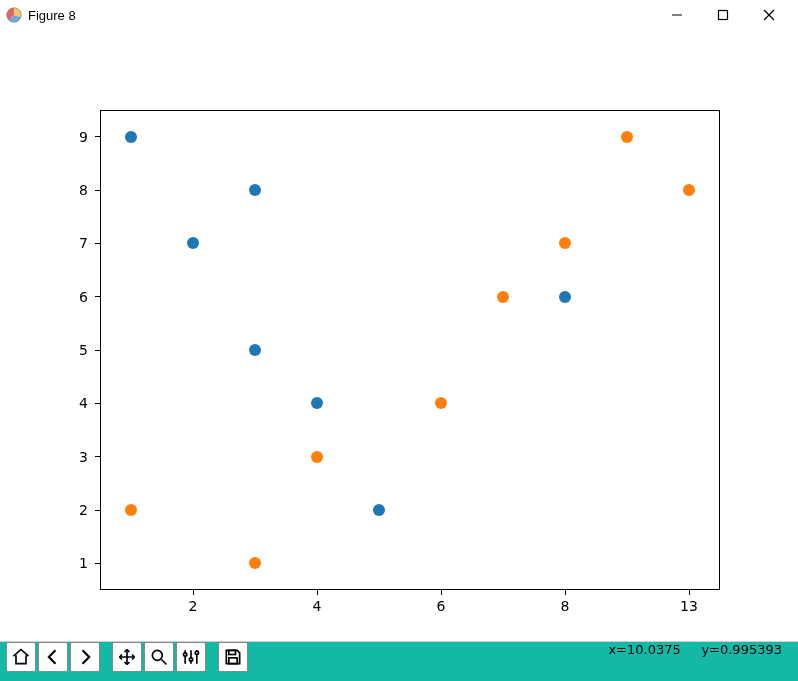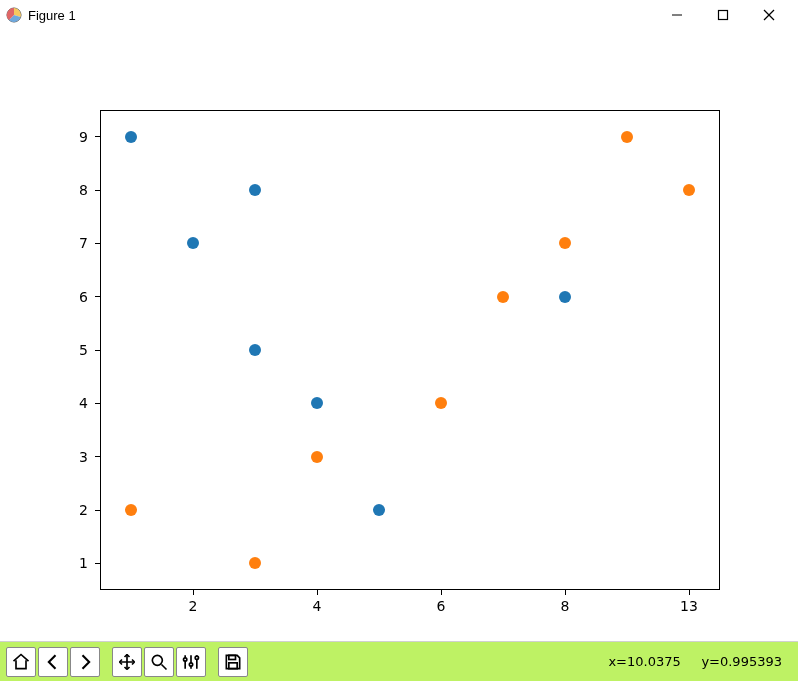--- a/index.html
+++ b/index.html
@@ -102,24 +102,23 @@
   .series-0 { background: #1f77b4; } 
   .series-1 { background: #ff7f0e; } 
 
   
   .toolbar {
     position: absolute;
     left: 0;
     bottom: 0;
     width: 798px;
     height: 40px;
-    background: #bef264;
+    background: #14b8a6;
     border-top: 1px solid #d0d0d0;
     display: flex;
-    align-items: center;
     padding: 0 6px;
     box-sizing: border-box;
   }
   .tool-btn {
     width: 30px;
     height: 30px;
     margin-right: 2px;
     display: flex;
     align-items: center;
     justify-content: center;
@@ -146,21 +145,21 @@
 
 <div class="title-bar">
   <span class="window-icon">
     <svg viewBox="0 0 16 16" width="16" height="16">
       <circle cx="8" cy="8" r="7" fill="none" stroke="#555" stroke-width="1"></circle>
       <path d="M8 8 L8 1 A7 7 0 0 1 14.5 10 Z" fill="#f6c85f"></path>
       <path d="M8 8 L14.5 10 A7 7 0 0 1 3 13 Z" fill="#6fa8dc"></path>
       <path d="M8 8 L3 13 A7 7 0 0 1 8 1 Z" fill="#e06666"></path>
     </svg>
   </span>
-  <span class="window-title">Figure 1</span>
+  <span class="window-title">Figure 8</span>
   <span class="spacer"></span>
   <div class="win-controls">
     <div class="win-btn">
       <svg width="12" height="12" viewBox="0 0 12 12">
           <line x1="1" y1="6" x2="11" y2="6" stroke="#000" stroke-width="1"></line>
         </svg>
     </div>
     <div class="win-btn">
       <svg width="12" height="12" viewBox="0 0 12 12">
           <rect x="1.5" y="1.5" width="9" height="9" fill="none" stroke="#000" stroke-width="1.2"></rect>

